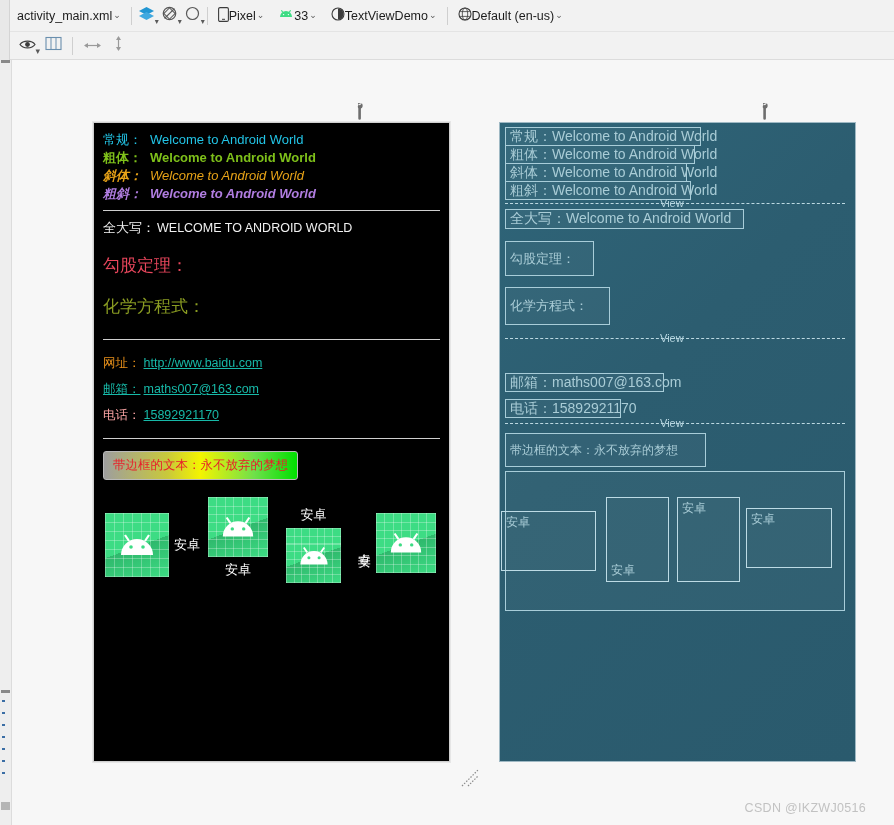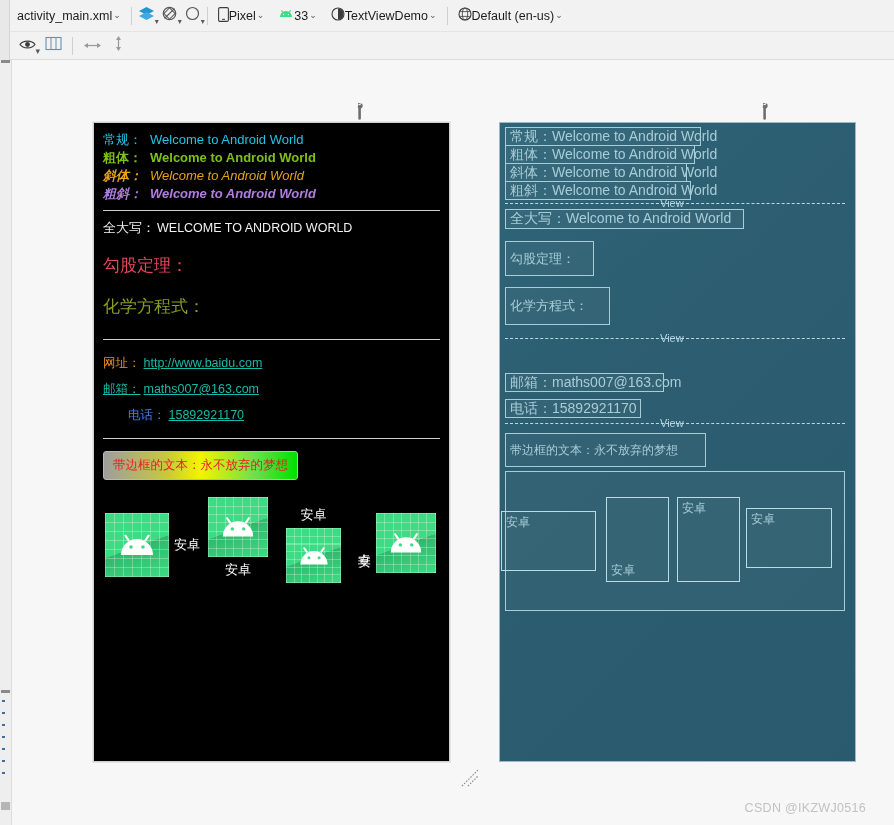--- a/index.html
+++ b/index.html
@@ -78,21 +78,21 @@
   .hr { height:1px; background:#cfcfcf; margin:7px 0 8px 0; }
 
   .c-cyan   { color:#22c4e6; }
   .c-green  { color:#7ec01a; }
   .c-orange { color:#e8a317; }
   .c-purple { color:#b07de0; }
   .c-white  { color:#f1f1f1; }
   .c-link   { color:#17b9a8; text-decoration:underline; }
   .c-lbl-or { color:#e8901a; }
   .c-lbl-tl { color:#17b9a8; text-decoration:underline;}
-  .c-lbl-rd { color:#3b82f6;margin-left:25px; }
+  .c-lbl-rd { color:#fca5a5; }
 
   .bold { font-weight:bold; }
   .ital { font-style:italic; }
 
   .big-red   { color:#e8465c; font-size:17px; line-height:30px;}
   .big-olive { color:#8a9c22; font-size:17px; line-height:30px;}
 
   .upper-row { font-size:13px; color:#f1f1f1; display:flex; align-items:baseline;}
 
   .link-row { font-size:12.5px; line-height:26px; display:flex; align-items:baseline;}
@@ -430,21 +430,21 @@
 
     <div class="bp-box" style="left:5px; top:86px; width:239px; height:20px;">全大写：Welcome to Android World</div>
 
     <div class="bp-box" style="left:5px; top:118px; width:89px; height:35px; font-size:13px;">勾股定理：</div>
     <div class="bp-box" style="left:5px; top:164px; width:105px; height:38px; font-size:13px;">化学方程式：</div>
 
     <div class="bp-div" style="left:5px; top:215px; width:340px;"></div>
     <div class="bp-div-lbl" style="left:160px; top:209px;">View</div>
 
     <div class="bp-box" style="left:5px; top:250px; width:159px; height:19px;">邮箱：maths007@163.com</div>
-    <div class="bp-box" style="left:5px; top:276px; width:136px; height:19px;">电话：15892921170</div>
+    <div class="bp-box" style="left:5px; top:276px; width:116px; height:19px;">电话：15892921170</div>
 
     <div class="bp-div" style="left:5px; top:300px; width:340px;"></div>
     <div class="bp-div-lbl" style="left:160px; top:294px;">View</div>
 
     <div class="bp-box" style="left:5px; top:310px; width:201px; height:34px; font-size:12px;">带边框的文本：永不放弃的梦想</div>
 
     <div class="bp-empty" style="left:5px; top:348px; width:340px; height:140px;"></div>
 
     <div class="bp-img" style="left:1px; top:388px; width:95px; height:60px;">安卓</div>
     <div class="bp-img" style="left:106px; top:374px; width:63px; height:85px;">

